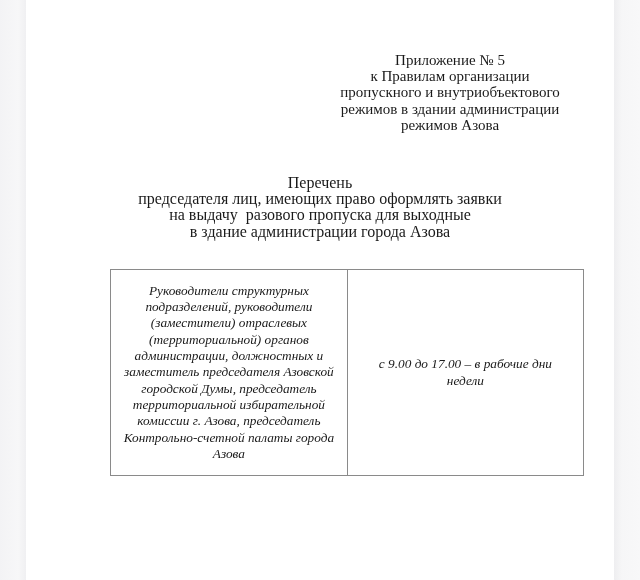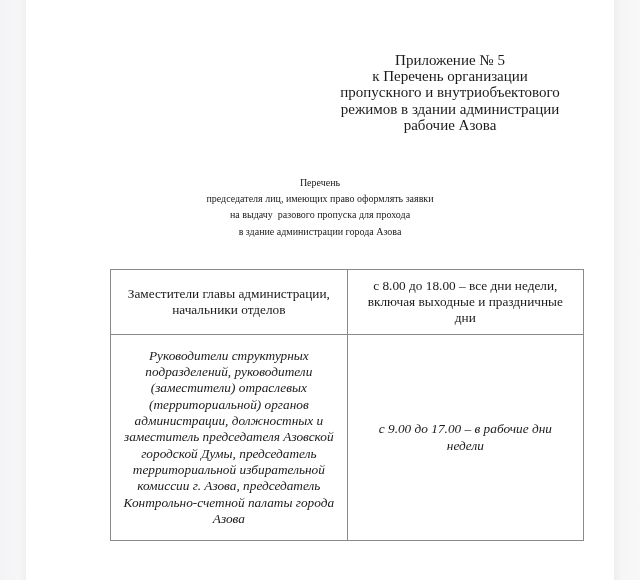--- a/index.html
+++ b/index.html
@@ -40,21 +40,21 @@
       text-align: center;
       font-size: 15px;
       line-height: 16.2px;
     }
     .appendix div { white-space: nowrap; }
     .title-block {
       position: absolute;
       left: 120px; top: 175px;
       width: 400px;
       text-align: center;
-      font-size: 10px;
+      font-size: 16px;
       line-height: 16.2px;
     }
     .title-block div { white-space: pre; }
     table.duty {
       position: absolute;
       left: 110px; top: 269px;
       width: 474px;
       border-collapse: collapse;
       font-size: 13.3px;
       line-height: 16.3px;
@@ -73,46 +73,35 @@
   </style>
 </head>
 <body>
 
 <div class="edge-left"></div>
 <div class="edge-right"></div>
 <div class="page"></div>
 
 <div class="appendix">
   <div>Приложение № 5</div>
-  <div>к Перечень организации</div>
+  <div>к Правилам организации</div>
   <div>пропускного и внутриобъектового</div>
   <div>режимов в здании администрации</div>
-  <div>рабочие Азова</div>
+  <div>режимов Азова</div>
 </div>
 
 <div class="title-block">
   <div>Перечень</div>
   <div>председателя лиц, имеющих право оформлять заявки</div>
-  <div>на выдачу  разового пропуска для прохода</div>
+  <div>на выдачу  разового пропуска для выходные</div>
   <div>в здание администрации города Азова</div>
 </div>
 
 <table class="duty">
   <tbody>
-      <tr class="row-1">
-    <td class="col-a cell-lines">
-      <div>Заместители главы администрации,</div>
-      <div>начальники отделов</div>
-    </td>
-    <td class="col-b cell-lines">
-      <div>с 8.00 до 18.00 – все дни недели,</div>
-      <div>включая выходные и праздничные</div>
-      <div>дни</div>
-    </td>
-  </tr>
   <tr class="row-2">
     <td class="col-a cell-lines">
       <div>Руководители структурных</div>
       <div>подразделений, руководители</div>
       <div>(заместители) отраслевых</div>
       <div>(территориальной) органов</div>
       <div>администрации, должностных и</div>
       <div>заместитель председателя Азовской</div>
       <div>городской Думы, председатель</div>
       <div>территориальной избирательной</div>

